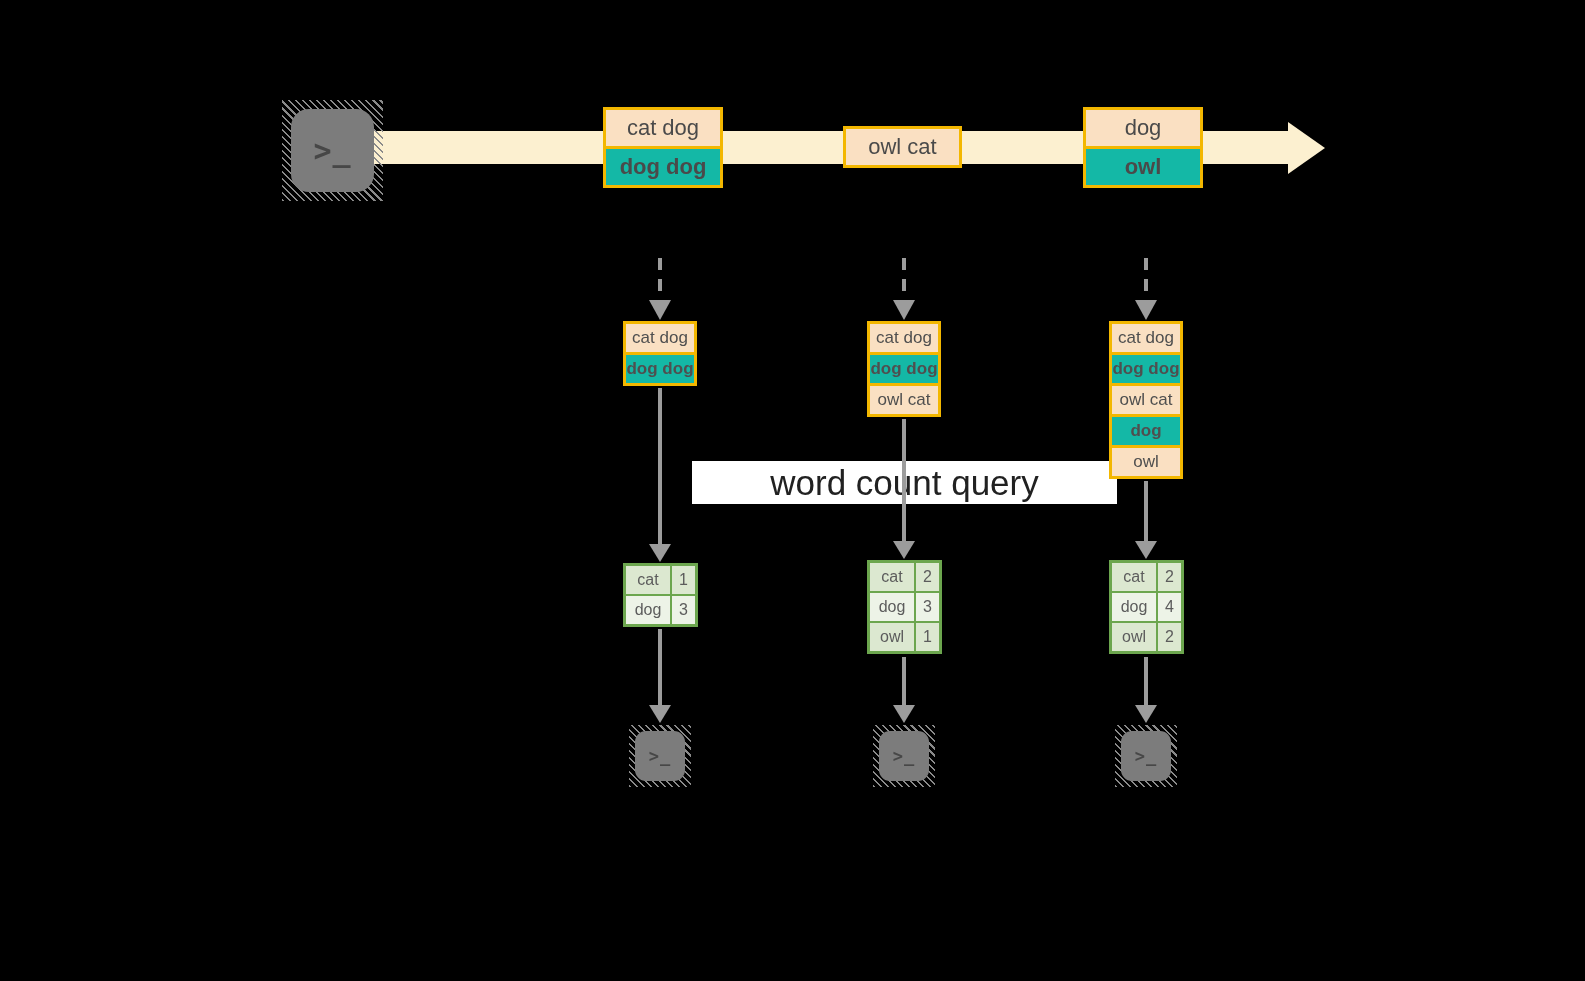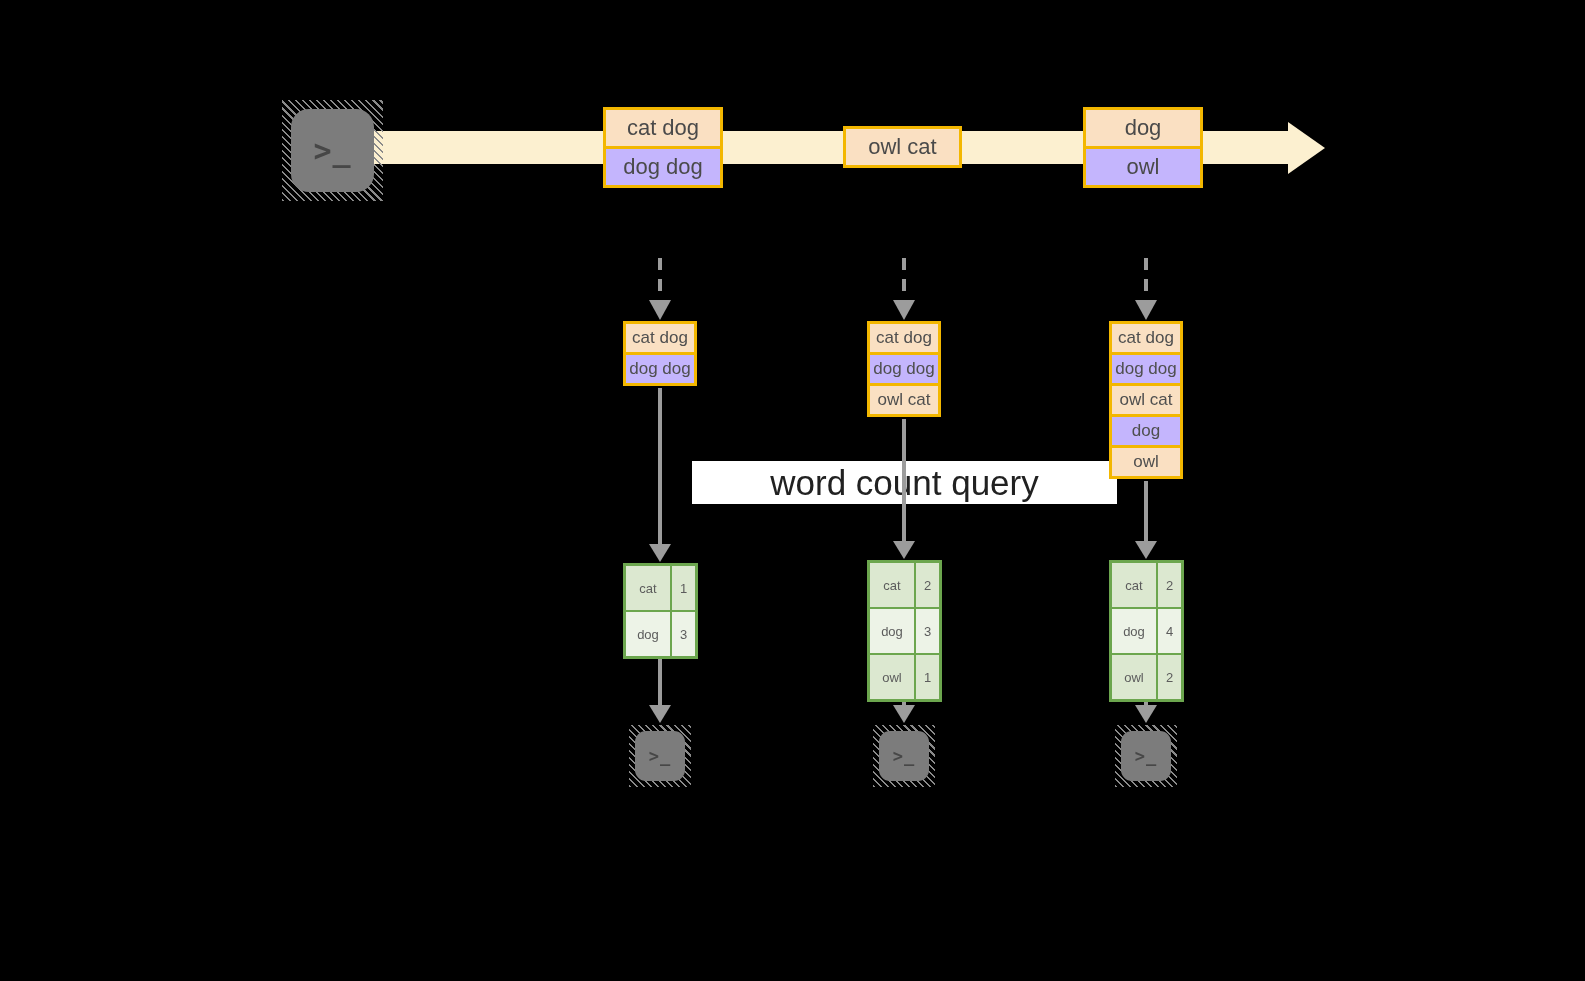--- a/index.html
+++ b/index.html
@@ -30,27 +30,27 @@
         font-size:22px;color:#4a4a4a;white-space:nowrap;}
   .mrow + .mrow{border-top:3px solid #f3b700;}
 
   
   .stack{position:absolute;z-index:3;border:3px solid #f3b700;width:68px;}
   .srow{height:28px;display:flex;align-items:center;justify-content:center;
         font-size:17px;color:#4f4f4f;white-space:nowrap;}
   .srow + .srow{border-top:3px solid #f3b700;}
 
   .peach{background:#fae0c2;}
-  .cream{background:#c4b5fd;}
+  .cream{background:#14b8a6;font-weight:bold;}
 
   
   .wtable{position:absolute;z-index:3;border:3px solid #6ca64e;background:#6ca64e;
           display:grid;grid-template-columns:44px 23px;gap:2px;}
-  .wcell{height:44px;display:flex;align-items:center;justify-content:center;
-         font-size:13px;color:#5c5c5c;}
+  .wcell{height:28px;display:flex;align-items:center;justify-content:center;
+         font-size:16px;color:#5c5c5c;}
   .g-dark{background:#dce8d0;}
   .g-light{background:#edf3e7;}
 
   
   .banner{position:absolute;left:692px;top:461px;width:425px;height:43px;background:#ffffff;
           z-index:1;display:flex;align-items:center;justify-content:center;
           font-size:35px;color:#212121;}
 
   
   .overlay{position:absolute;left:0;top:0;z-index:2;pointer-events:none;}

